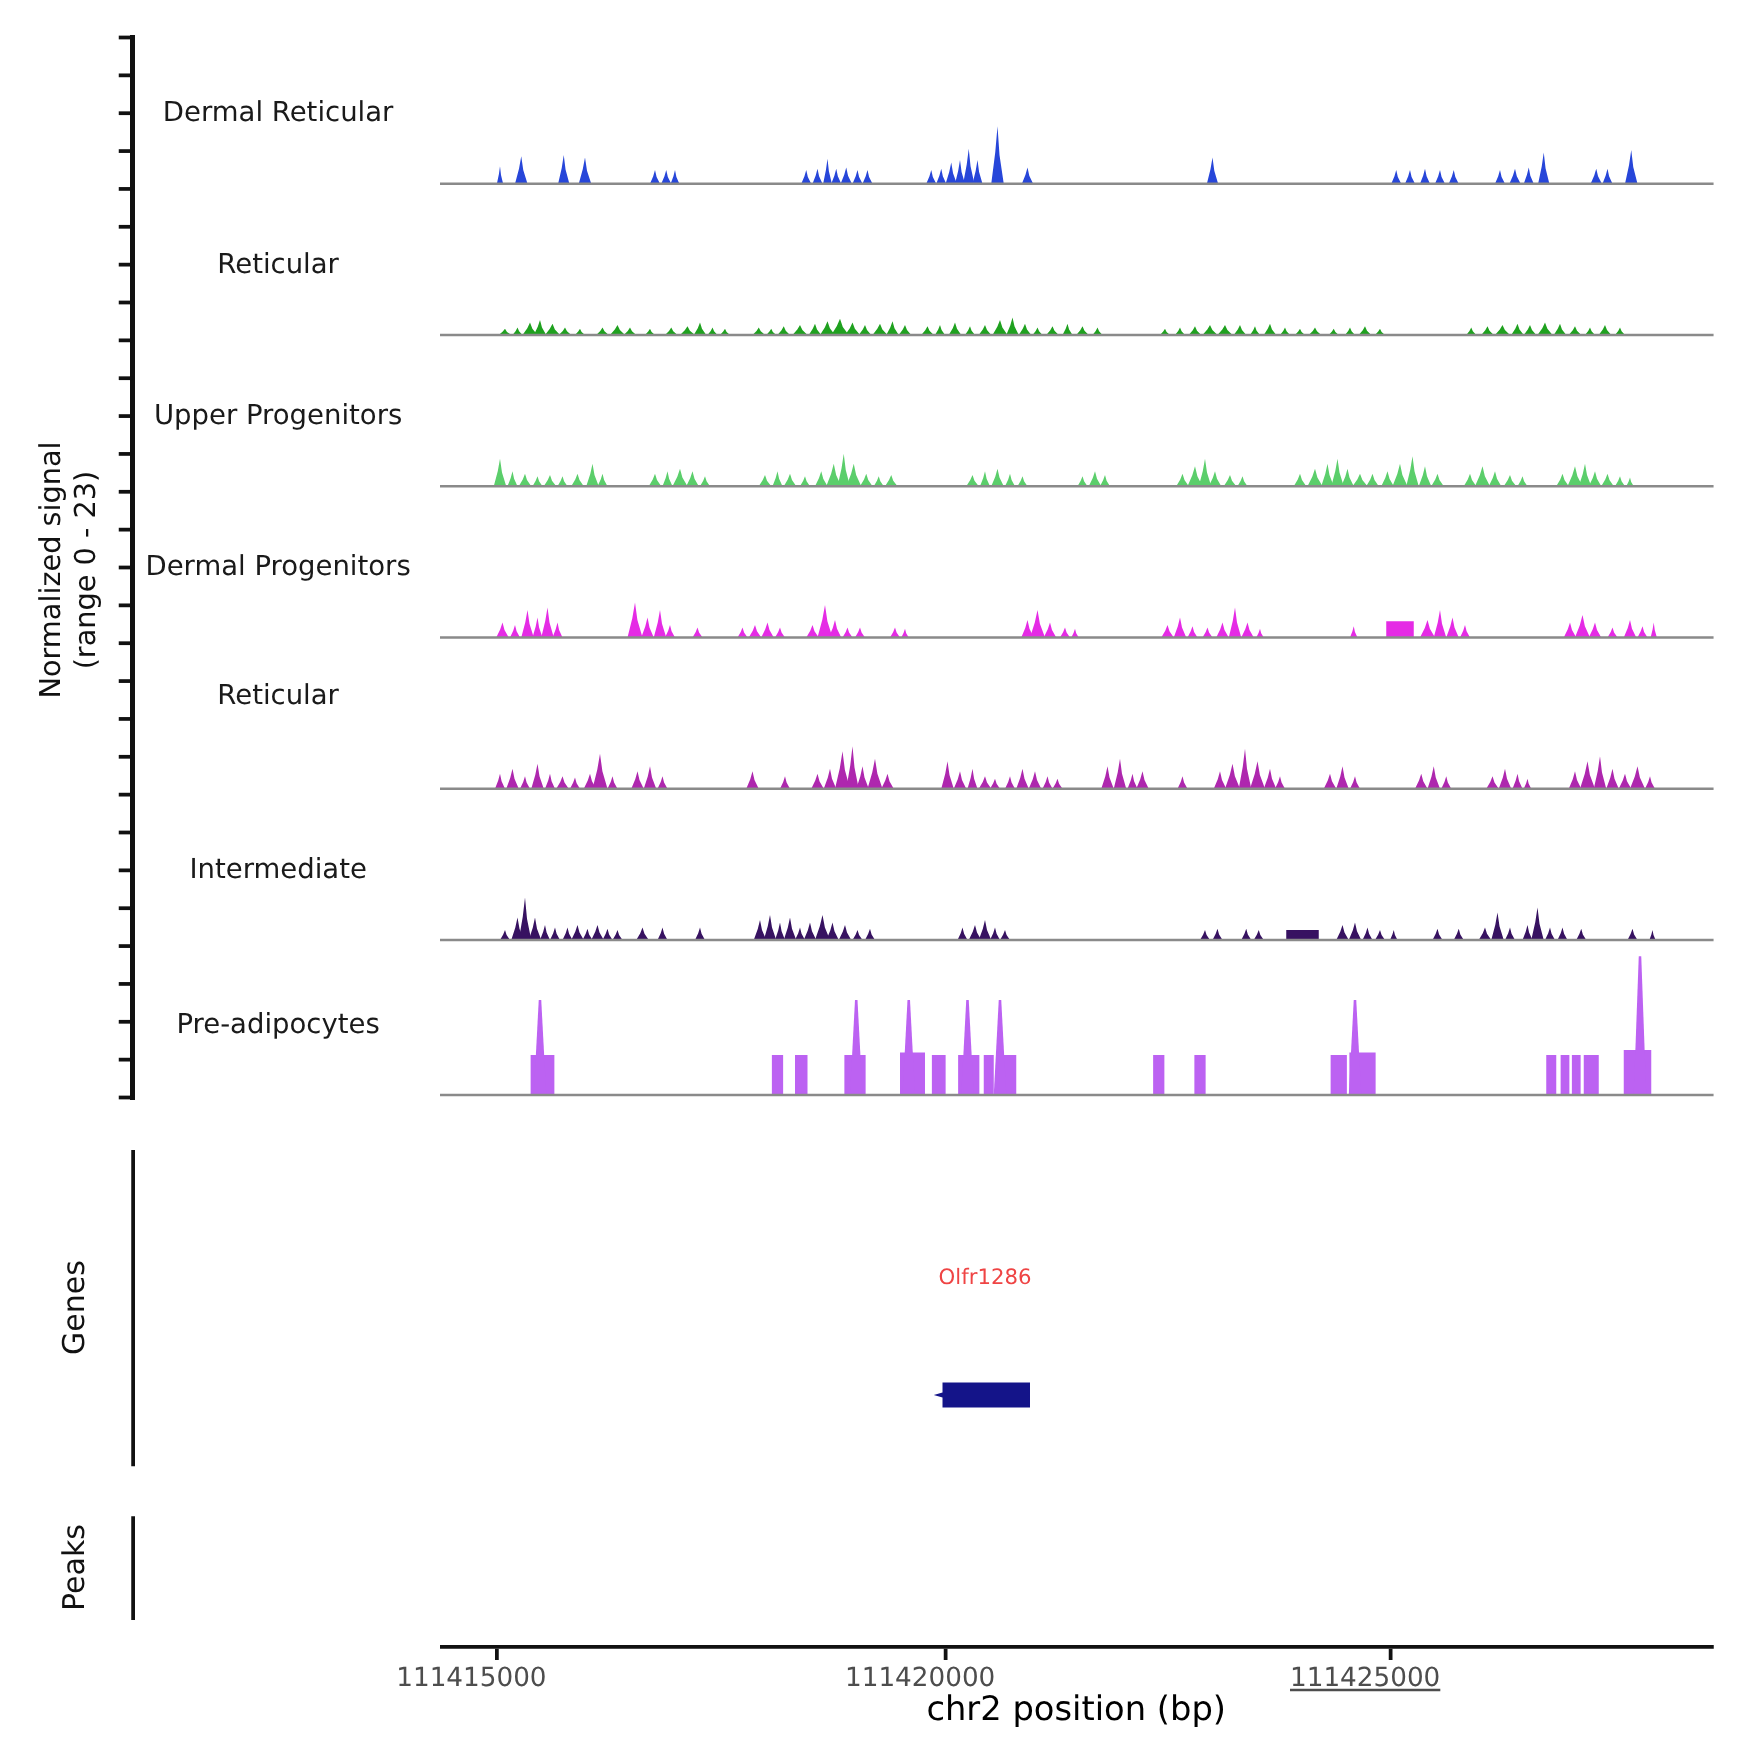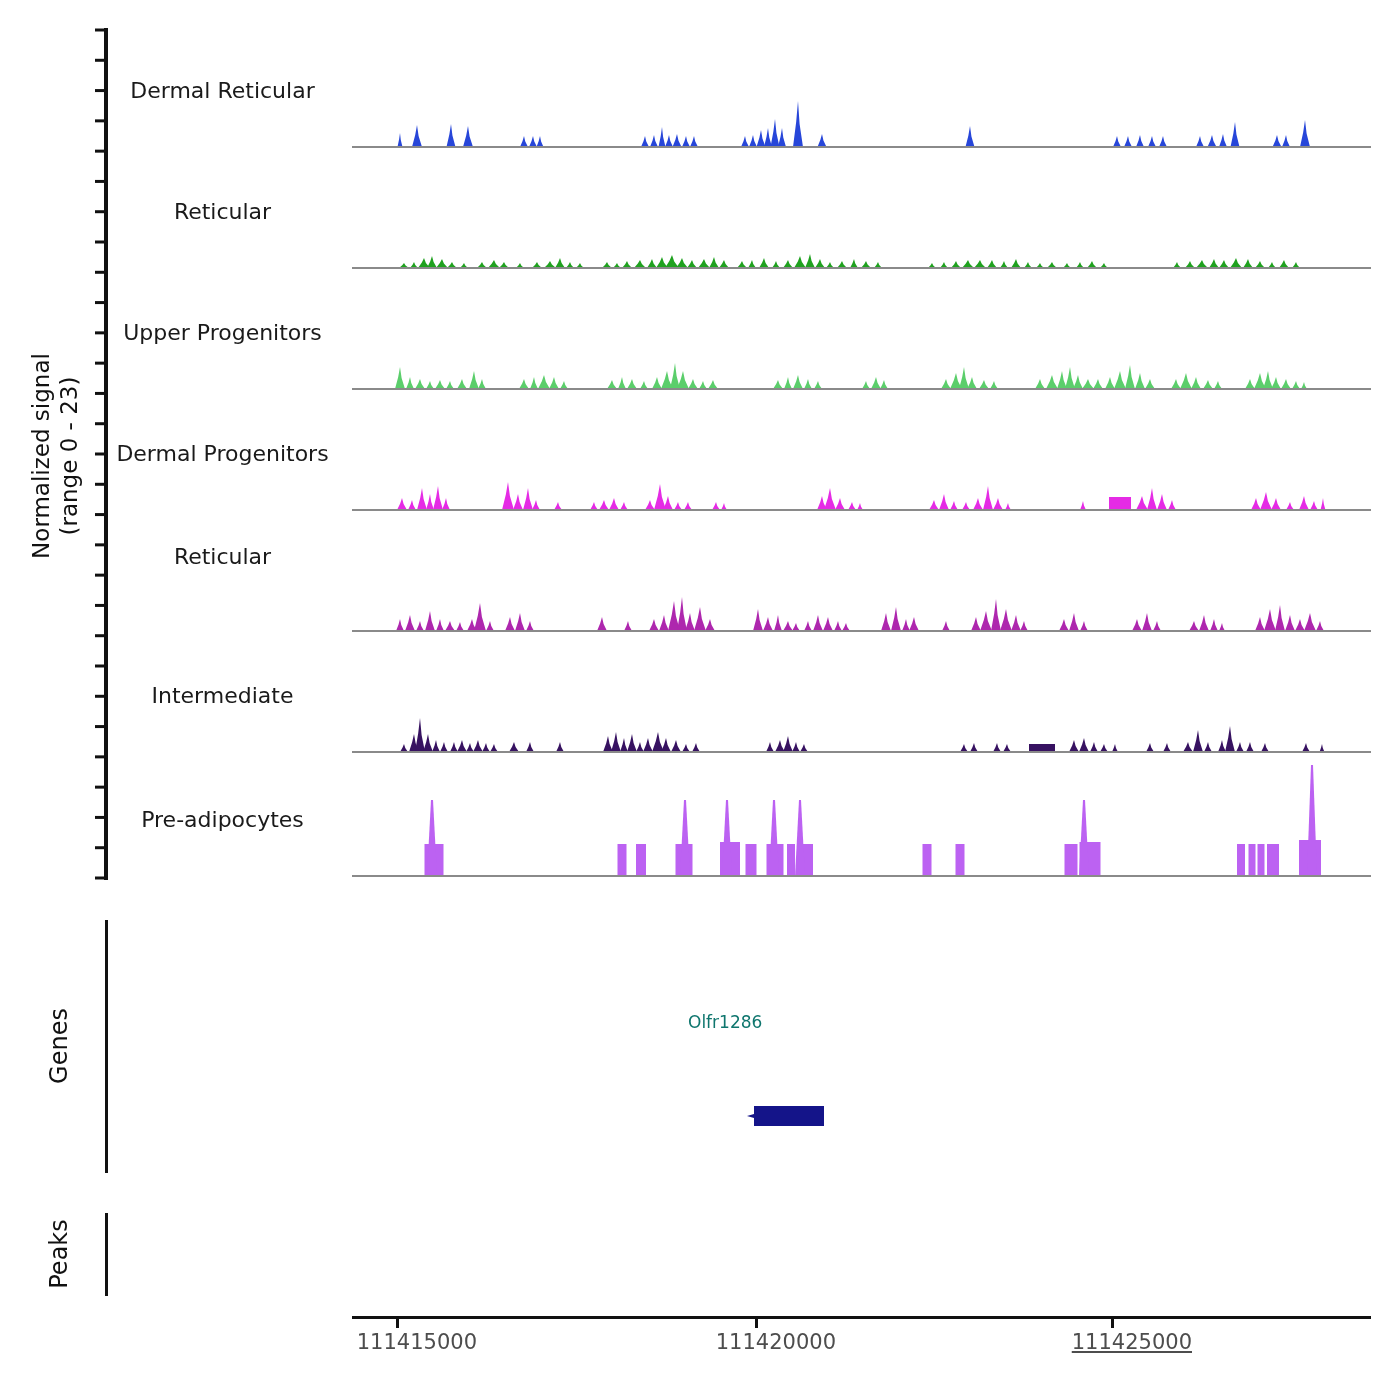--- a/index.html
+++ b/index.html
@@ -6,23 +6,23 @@
   #canvas{
     position:relative;width:1400px;height:1400px;background:#ffffff;
     font-family:"DejaVu Sans","Liberation Sans",sans-serif;overflow:hidden;
   }
   .abs{position:absolute;}
   .vline{position:absolute;width:3px;background:#111;}
   .rot{position:absolute;transform:rotate(-90deg);text-align:center;color:#111;}
   .track-label{position:absolute;left:100px;width:245px;text-align:center;
     font-size:22px;color:#1a1a1a;white-space:nowrap;}
   .track-svg{position:absolute;left:352px;width:1019px;height:116px;}
-  .xtick-label{position:absolute;width:160px;text-align:right;font-size:21px;color:#4d4d4d;}
+  .xtick-label{position:absolute;width:160px;text-align:left;font-size:21px;color:#4d4d4d;}
   .xaxis-title{position:absolute;text-align:center;font-size:27px;color:#000;}
-  .gene-label{position:absolute;text-align:left;font-size:17px;color:#0f766e;}
+  .gene-label{position:absolute;text-align:center;font-size:17px;color:#ef4444;}
 </style>
 </head>
 <body>
 
 <div id="canvas">
 
   <svg id="signal-y-axis" class="abs" style="left:0;top:0;" width="120" height="900">
       <line x1="106" x2="106" y1="28" y2="880" stroke="#111111" stroke-width="4"></line>
       <line x1="95" x2="106" y1="30" y2="30" stroke="#111111" stroke-width="3"></line>
       <line x1="95" x2="106" y1="60.285714285714285" y2="60.285714285714285" stroke="#111111" stroke-width="3"></line>
@@ -454,14 +454,15 @@
 
   <div class="abs" style="left:352px;top:1316px;width:1019px;height:3px;background:#111;"></div>
   <div id="xticks">
       <div class="abs" style="left: 396px; top: 1319px; width: 3px; height: 9px; background: rgb(17, 17, 17);"></div>
       <div class="xtick-label" style="left: 317px; top: 1330px;">111415000</div>
       <div class="abs" style="left: 755px; top: 1319px; width: 3px; height: 9px; background: rgb(17, 17, 17);"></div>
       <div class="xtick-label" style="left: 676px; top: 1330px;">111420000</div>
       <div class="abs" style="left: 1111px; top: 1319px; width: 3px; height: 9px; background: rgb(17, 17, 17);"></div>
       <div class="xtick-label" style="left: 1032px; top: 1330px; text-decoration: underline;">111425000</div>
     </div>
+  <div class="xaxis-title" style="left:561px;top:1352px;width:600px;">chr2 position (bp)</div>
 
 </div>
 
 </body></html>

